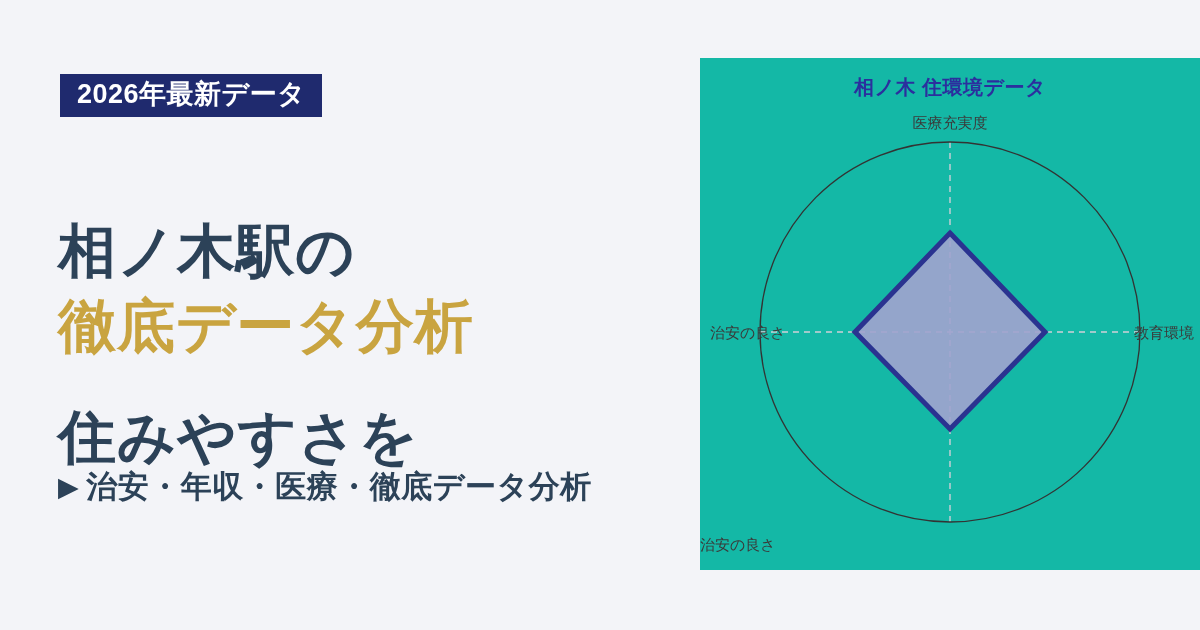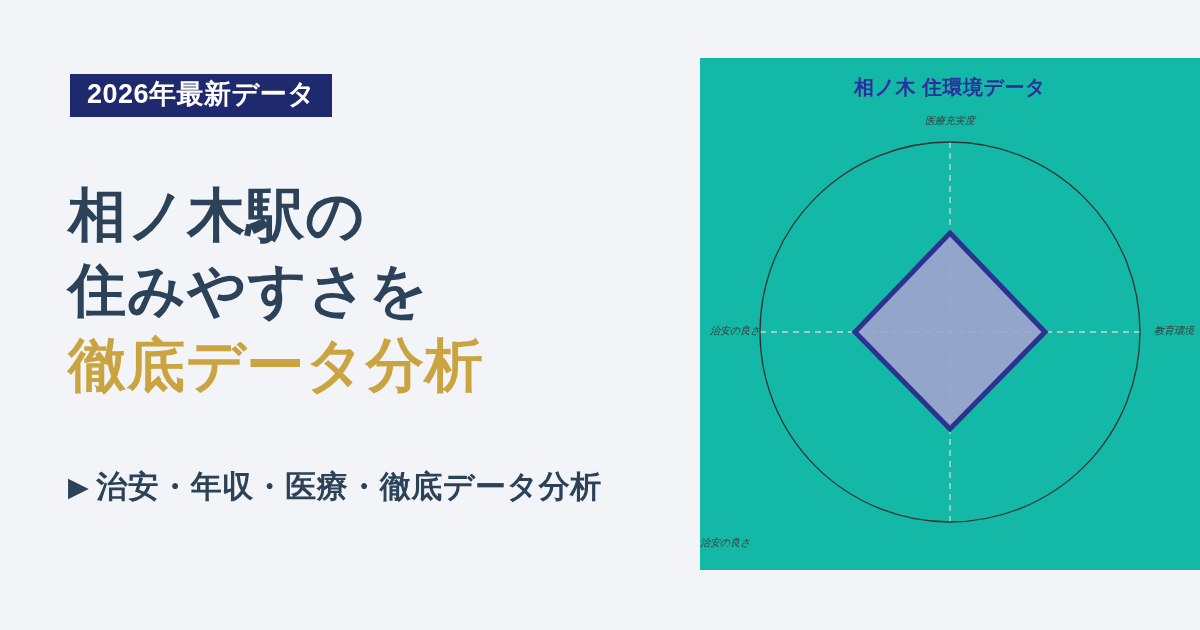--- a/index.html
+++ b/index.html
@@ -16,21 +16,21 @@
   .canvas {
     position: relative;
     width: 1200px;
     height: 630px;
     background: #f3f4f8;
   }
 
   
   .left-col {
     position: absolute;
-    left: 10px;
+    left: 0px;
     top: 0px;
     width: 700px;
     height: 562px;
   }
 
   .badge {
     position: absolute;
     left: 60px;
     top: 74px;
     background: #1f2a6e;
@@ -49,21 +49,21 @@
     top: 178px;
     width: 640px;
   }
   .headline-line {
     font-size: 58px;
     font-weight: bold;
     line-height: 1.29;
     letter-spacing: 1px;
     white-space: nowrap;
   }
-  .line-navy { color: #2c4258; }
+  .line-navy { color: #2c4258; margin-top: 36px; }
   .line-gold { color: #c9a440; }
 
   .subline {
     position: absolute;
     left: 58px;
     top: 466px;
     font-size: 31px;
     font-weight: bold;
     color: #2c4258;
     letter-spacing: 0.5px;
@@ -99,25 +99,24 @@
     color: #2b2f9e;
     letter-spacing: 0.5px;
   }
   .radar-svg {
     position: absolute;
     left: 0;
     top: 0;
   }
   .axis-label {
     position: absolute;
-    font-size: 10px;
+    font-size: 15px;
     color: #3a3a3a;
     font-weight: normal;
     white-space: nowrap;
-    font-style: italic;
   }
   .lbl-top {
     left: 0; width: 500px; text-align: center;
     top: 56px;
   }
   .lbl-bottom {
     left: 0; width: 500px; text-align: left;
     top: 478px;
   }
   .lbl-left {
@@ -131,22 +130,22 @@
 <body>
 
 <div class="canvas">
 
   <div class="left-col">
 
     <div class="badge">2026年最新データ</div>
 
     <div class="headline">
       <div class="headline-line line-navy">相ノ木駅の</div>
+      <div class="headline-line line-gold">徹底データ分析</div>
       <div class="headline-line line-navy">住みやすさを</div>
-      <div class="headline-line line-gold">徹底データ分析</div>
     </div>
 
     <div class="subline">
       <span class="tri">▶</span>
       <span>治安・年収・医療・徹底データ分析</span>
     </div>
 
   </div>
 
   <div class="chart-panel">

